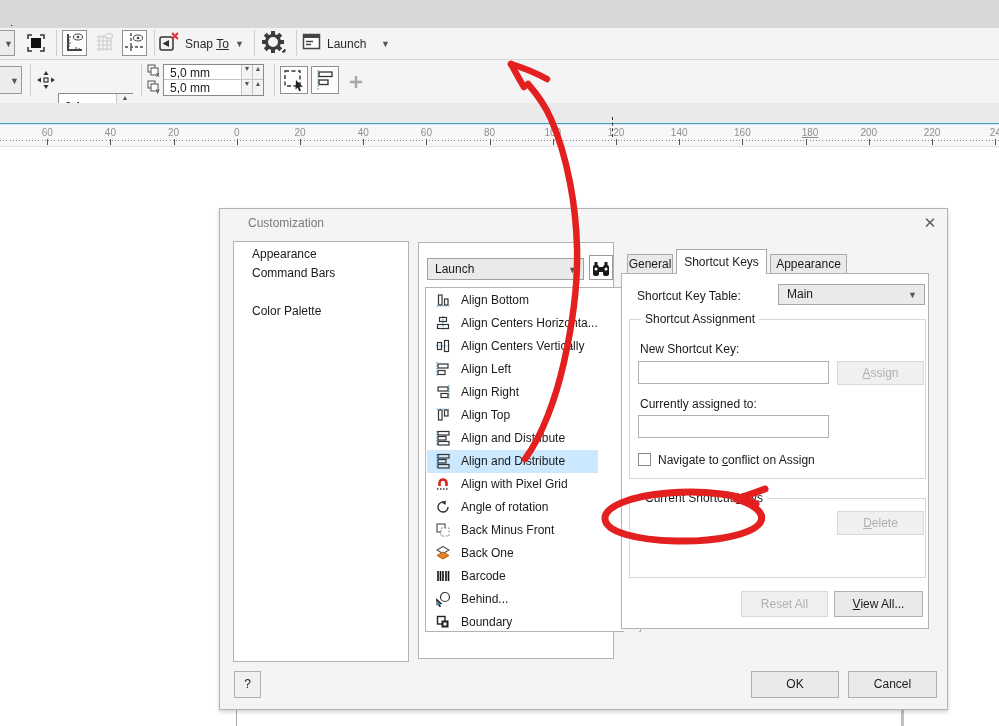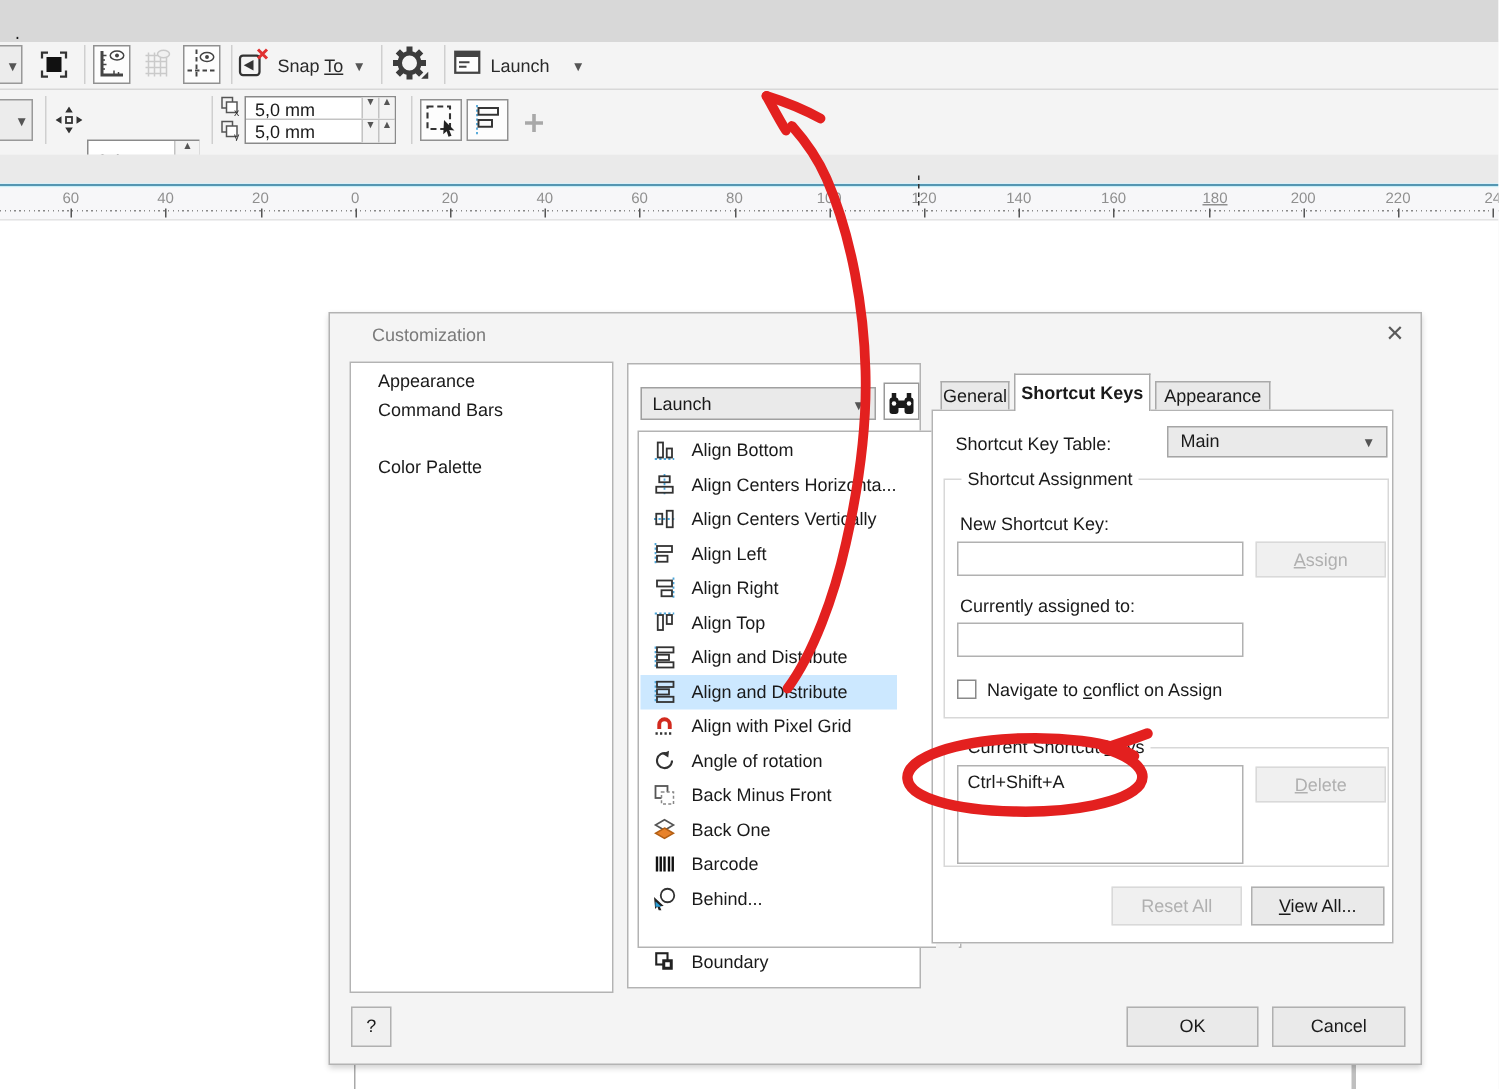--- a/index.html
+++ b/index.html
@@ -45,21 +45,21 @@
   .cmd-row .ic { position:absolute; left:8px; top:3px; width:16px; height:16px; }
   .cmd-row .lb { position:absolute; left:34px; top:4px; white-space:nowrap; }
   #cmd-scroll { position:absolute; right:1px; top:1px; width:15px; height:343px; background:#f3f3f3; }
   .scroll-btn { position:absolute; left:0; width:15px; height:17px; background:#f3f3f3; }
   .tri-up { position:absolute; left:3.5px; top:6px; width:0; height:0; border-left:4px solid transparent; border-right:4px solid transparent; border-bottom:5px solid #606060; }
   .tri-dn { position:absolute; left:3.5px; top:6px; width:0; height:0; border-left:4px solid transparent; border-right:4px solid transparent; border-top:5px solid #606060; }
   #scroll-thumb { position:absolute; left:0; top:20px; width:15px; height:58px; background:#c2c2c2; }
   
   #rpanel { left:401px; top:64px; width:308px; height:356px; border:1px solid #b3b3b3; background:#fff; }
   .tab { position:absolute; border:1px solid #a9a9a9; border-bottom:none; background:#e9e9e9; text-align:center; }
-  .tab.active { background:#fff;font-weight:bold; }
+  .tab.active { background:#fff; }
   .grp { position:absolute; border:1px solid #d8d8d8; }
   .grp-label { position:absolute; background:#fff; padding:0 4px; }
   .dlabel { position:absolute; white-space:nowrap; }
   .input { position:absolute; background:#fff; border:1px solid #b1b1b1; }
   .btn { position:absolute; background:#eaeaea; border:1px solid #b0b0b0; text-align:center; }
   .btn.disabled { background:#f0f0f0; border-color:#d9d9d9; color:#b0b0b0; }
   #main-combo { position:absolute; left:558px; top:75px; width:147px; height:21px; background:#eaeaea; border:1px solid #a5a5a5; }
   #main-combo .val { position:absolute; left:8px; top:2px; }
   #navigate-cb { position:absolute; left:418px; top:244px; width:13px; height:13px; background:#fff; border:1px solid #8a8a8a; }
   #overlay { position:absolute; left:0; top:0; width:999px; height:726px; pointer-events:none; z-index:50; }
@@ -381,21 +381,21 @@
               <span class="lb">Barcode</span>
             </div>
             <div class="cmd-row" style="top: 300px;">
               <span class="ic"><svg width="16" height="16">
                   <circle cx="10" cy="6" r="4.5" fill="none" stroke="#333" stroke-width="1.2"></circle>
                   <polygon points="1,7 7.5,13 4.8,13.2 6,16 4.2,16 3.2,13.4 1.8,15" fill="#222"></polygon>
                   <polygon points="2,10 6,13.5 2,13.5" fill="#2a9fd8"></polygon>
                 </svg></span>
               <span class="lb">Behind...</span>
             </div>
-            <div class="cmd-row" style="top: 342px; padding-left: 36px;">
+            <div class="cmd-row" style="top: 323px; padding-left: 36px;">
               <span class="ic"><svg width="16" height="16">
                   <rect x="2.5" y="2.5" width="7.5" height="7.5" fill="#fff" stroke="#222" stroke-width="1.4"></rect>
                   <rect x="6.5" y="6.5" width="7" height="7" fill="#222"></rect>
                   <rect x="8.5" y="8.5" width="3" height="3" fill="#fff"></rect>
                 </svg></span>
               <span class="lb">Boundary</span>
             </div>
           </div>
         <div id="cmd-scroll">
           <div class="scroll-btn" style="top:0;">
@@ -427,23 +427,20 @@
     <span class="dlabel" style="left:420px; top:133px;">New Shortcut Key:</span>
     <div class="input" style="left:418px; top:152px; width:191px; height:23px;"><span></span></div>
     <div class="btn disabled" style="left:617px; top:152px; width:87px; height:24px; line-height:22px;"><u>A</u>ssign</div>
     <span class="dlabel" style="left:420px; top:188px;">Currently assigned to:</span>
     <div class="input" style="left:418px; top:206px; width:191px; height:23px;"><span></span></div>
     <div id="navigate-cb"></div>
     <span class="dlabel" style="left:438px; top:244px;">Navigate to <u>c</u>onflict on Assign</span>
 
     <div class="grp" style="left:409px; top:289px; width:297px; height:80px;"></div>
     <span class="grp-label" style="left:421px; top:282px;">Current Shortcut <u>K</u>eys</span>
-    <div class="input" style="left:418px; top:301px; width:191px; height:66px;">
-      <span style="position:absolute; left:6px; top:3px;">Ctrl+Shift+A</span>
-    </div>
     <div class="btn disabled" style="left:617px; top:302px; width:87px; height:24px; line-height:22px;"><u>D</u>elete</div>
 
     <div class="btn disabled" style="left:521px; top:382px; width:87px; height:26px; line-height:24px;">Reset All</div>
     <div class="btn" style="left:614px; top:382px; width:89px; height:26px; line-height:24px;"><u>V</u>iew All...</div>
 
     <div class="btn" style="left:14px; top:462px; width:27px; height:27px; line-height:25px; background:#f0f0f0;">?</div>
     <div class="btn" style="left:531px; top:462px; width:88px; height:27px; line-height:25px;">OK</div>
     <div class="btn" style="left:628px; top:462px; width:89px; height:27px; line-height:25px;">Cancel</div>
   </div>
 

